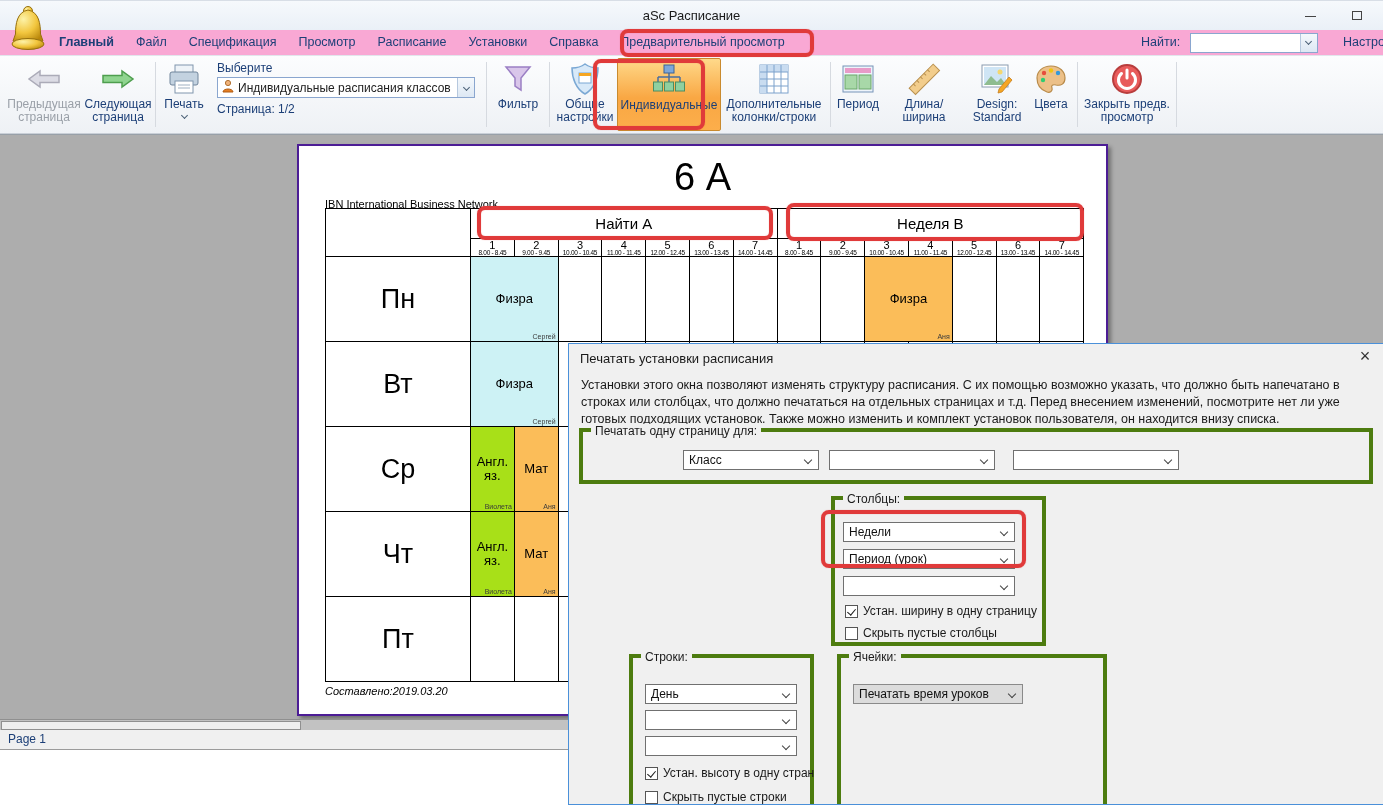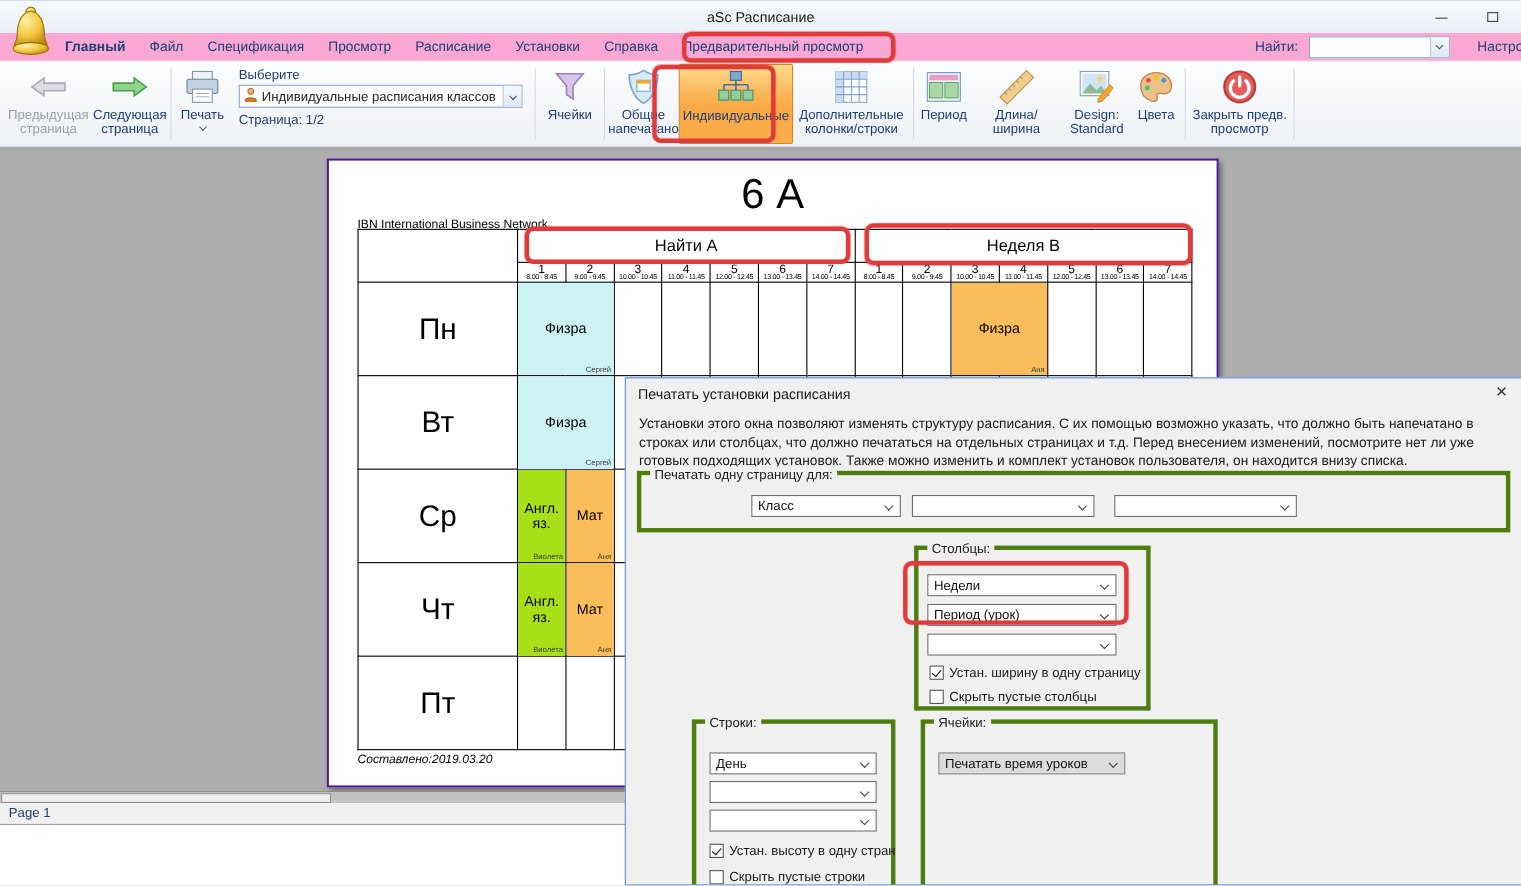--- a/index.html
+++ b/index.html
@@ -208,32 +208,32 @@
     </div>
     <span class="page-info">Страница: 1/2</span>
   </div>
   <div class="sep"></div>
   <div class="tool" style="width:56px;">
     <span class="icon">
       <svg width="30" height="30" viewBox="0 0 30 30">
           <path d="M3 3 h24 l-9 11 v12 l-6 -4 v-8 Z" fill="#d9c6ea" stroke="#9b7fc4" stroke-width="1.5"></path>
         </svg>
     </span>
-    <span class="lbl">Ячейки</span>
+    <span class="lbl">Фильтр</span>
   </div>
   <div class="sep"></div>
   <div class="tool" style="width:64px;">
     <span class="icon">
       <svg width="30" height="32" viewBox="0 0 30 32">
         <path d="M15 1 C19 4 24 5 28 5 C28 15 24 26 15 31 C6 26 2 15 2 5 C6 5 11 4 15 1 Z" fill="#d8e9f8" stroke="#7aa8d4" stroke-width="1.5"></path>
         <rect x="9" y="10" width="12" height="10" fill="#fff" stroke="#7aa8d4"></rect>
         <rect x="9" y="10" width="12" height="3" fill="#f5a623"></rect>
       </svg>
     </span>
-    <span class="lbl">Общие напечатано</span>
+    <span class="lbl">Общие настройки</span>
   </div>
   <div class="tool highlight" style="width:104px;">
     <span class="icon">
       <svg width="36" height="34" viewBox="0 0 36 34">
         <path d="M18 10 V14 M7 14 H29 M7 14 V19 M18 14 V19 M29 14 V19" stroke="#4a6f9e" fill="none" stroke-width="1.5"></path>
         <rect x="13" y="2" width="10" height="8" fill="#7da7d9" stroke="#3f6394"></rect>
         <rect x="2.5" y="19" width="9" height="9" fill="#8fd0a0" stroke="#4c8c60"></rect>
         <rect x="13.5" y="19" width="9" height="9" fill="#8fd0a0" stroke="#4c8c60"></rect>
         <rect x="24.5" y="19" width="9" height="9" fill="#8fd0a0" stroke="#4c8c60"></rect>
       </svg>

